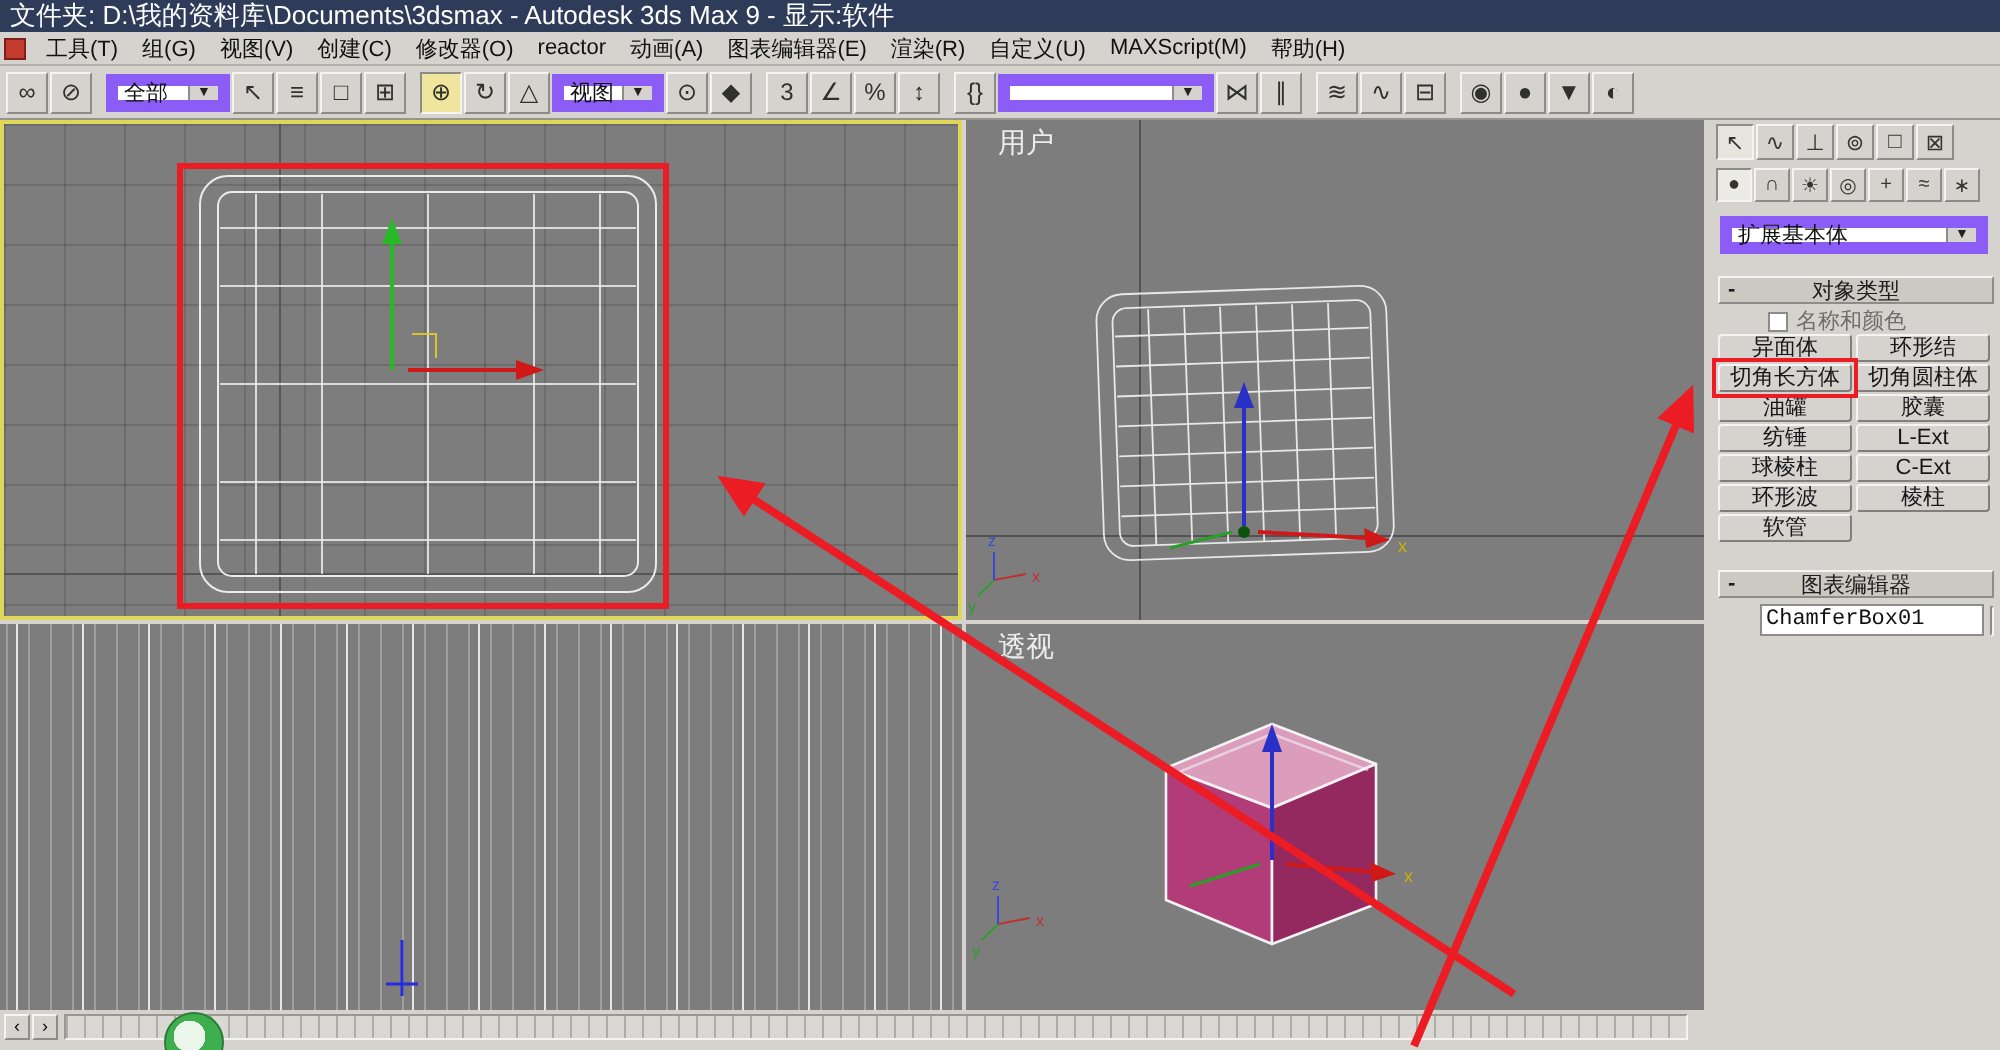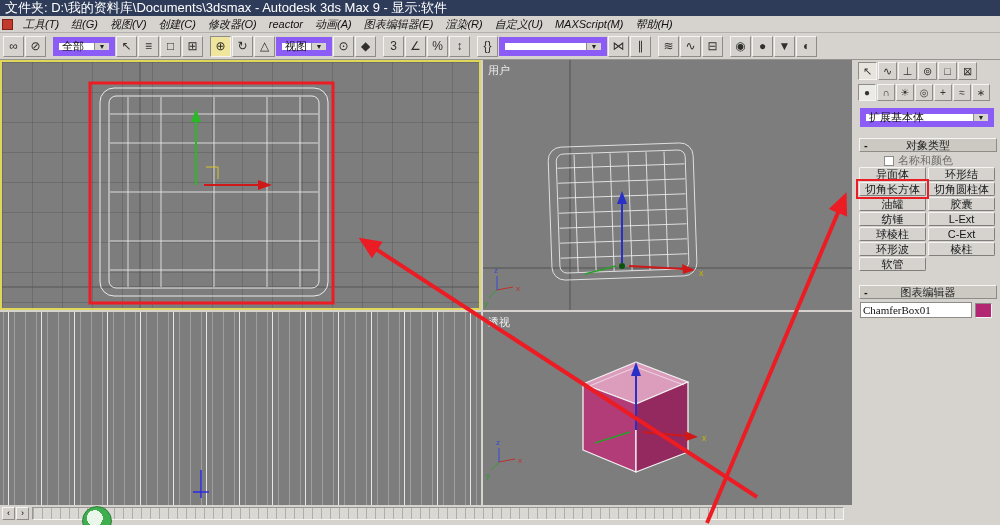--- a/index.html
+++ b/index.html
@@ -8,21 +8,21 @@
 
   
   .titlebar { position:absolute; left:0; top:0; width:1000px; height:16px;
     background:linear-gradient(to right,#20293e 0%,#2e3c5a 40%,#4d587а 58%,#5a6480 62%,#a98166 72%,#e9c9a2 86%,#e3bd96 100%);
     background-color:#2e3c5a;
     color:#fff; font-size:13px; line-height:16px; padding-left:5px; white-space:nowrap; }
   .menubar { position:absolute; left:0; top:16px; width:1000px; height:17px;
     background:#d6d3ce; border-bottom:1px solid #b4b1ac; display:flex; align-items:center;
     font-size:11px; color:#111; }
   .app-icon { width:11px; height:11px; background:#c23b2e; border:1px solid #7e2018; margin:0 4px 0 2px; flex:none; }
-  .menu-item { padding:0 6px; white-space:nowrap; cursor:default;font-style:italic; }
+  .menu-item { padding:0 6px; white-space:nowrap; cursor:default; }
   .toolbar { position:absolute; left:0; top:33px; width:1000px; height:27px;
     background:#d6d3ce; border-bottom:1px solid #97948f; display:flex; align-items:center;
     padding:0 3px; gap:1px; }
   .icon-btn { width:21px; height:21px; flex:none; display:flex; align-items:center; justify-content:center;
     font-size:12px; color:#30302c; background:#d6d3ce; border:1px solid;
     border-color:#f5f4f2 #8e8c88 #8e8c88 #f5f4f2; }
   .icon-btn.active { background:#efe59c; border-color:#8e8c88 #f5f4f2 #f5f4f2 #8e8c88; }
   .tb-sep { width:5px; height:21px; flex:none; }
   .dropdown { height:19px; background:#fff; border:6px solid #8b5cf6; display:flex; align-items:center;
     font-size:11px; color:#111; flex:none; }
@@ -36,21 +36,21 @@
     background-image:
       repeating-linear-gradient(to right, rgba(0,0,0,0.13) 0 1px, transparent 1px 30px),
       repeating-linear-gradient(to bottom, rgba(0,0,0,0.13) 0 1px, transparent 1px 30px); }
   .vp-tr { left:483px; top:60px; width:369px; height:250px; }
   .vp-bl { left:0; top:312px; width:481px; height:193px;
     background-image:
       repeating-linear-gradient(90deg, rgba(242,242,242,0.9) 0 1px, transparent 1px 33px),
       repeating-linear-gradient(90deg, rgba(225,225,225,0.35) 0 1px, transparent 1px 11px);
     background-position:8px 0, 3px 0; }
   .vp-br { left:483px; top:312px; width:369px; height:193px; }
-  .vp-label { position:absolute; left:5px; top:3px; color:#ececec; font-size:11px; cursor:default;text-align:center; }
+  .vp-label { position:absolute; left:16px; top:3px; color:#ececec; font-size:14px; cursor:default;text-align:center; }
   .vp-svg { position:absolute; left:0; top:0; }
 
   
   .panel { position:absolute; left:856px; top:60px; width:144px; height:465px;
     background:#d6d3ce; font-size:11px; color:#111; }
   .panel-tabs { position:absolute; left:2px; top:2px; display:flex; gap:1px; }
   .ptab { width:19px; height:18px; display:flex; align-items:center; justify-content:center;
     font-size:11px; color:#35352f; background:#d6d3ce; border:1px solid;
     border-color:#f5f4f2 #8e8c88 #8e8c88 #f5f4f2; }
   .ptab.active { background:#e7e4de; border-color:#8e8c88 #f5f4f2 #f5f4f2 #8e8c88; }
@@ -68,22 +68,22 @@
   .rollout-namecolor { left:3px; top:225px; width:138px; }
   .autogrid { position:absolute; left:28px; top:93px; display:flex; align-items:center; gap:4px;
     color:#6e6e6a; }
   .cbox { width:10px; height:10px; background:#fff; border:1px solid #8e8c88; display:inline-block; }
   .objtype-grid { position:absolute; left:3px; top:107px; width:138px;
     display:grid; grid-template-columns:67px 67px; column-gap:2px; row-gap:1px; }
   .panel-btn { height:14px; line-height:13px; text-align:center; font-size:11px; color:#16161a;
     background:#d6d3ce; border:1px solid; border-color:#f5f4f2 #807e7a #807e7a #f5f4f2;
     border-radius:2px; white-space:nowrap; overflow:hidden; }
   .name-row { position:absolute; left:4px; top:242px; width:136px; display:flex; gap:3px; align-items:center; }
-  .name-field { width:112px; height:16px; font-size:11px; font-family:Liberation Serif, serif;
-    border:1px solid #8e8c88; padding:0 2px; background:#fff; color:#111; }
+  .name-field { width:112px; height:16px; font-size:11px; font-family:Liberation Mono, monospace;
+    border:1px solid #8e8c88; padding:0 2px; background:#fff; color:#111;margin-left:20px; }
   .color-swatch { width:17px; height:15px; border:1px solid; border-color:#8e8c88 #f5f4f2 #f5f4f2 #8e8c88; }
 
   
   .statusbar { position:absolute; left:0; top:505px; width:852px; height:20px; background:#d6d3ce; }
   .trk-btn { position:absolute; top:2px; width:13px; height:13px; font-size:9px; line-height:11px;
     text-align:center; background:#d6d3ce; border:1px solid; border-color:#f5f4f2 #8e8c88 #8e8c88 #f5f4f2; }
   .trk-strip { position:absolute; left:32px; top:2px; width:812px; height:13px; background:#dad8d3;
     border:1px solid #9a9792; border-right-color:#f5f4f2; border-bottom-color:#f5f4f2;
     background-image:repeating-linear-gradient(90deg, rgba(120,120,120,.45) 0 1px, transparent 1px 9px); }
   .desktop-logo { position:absolute; left:82px; top:506px; width:30px; height:30px; border-radius:50%;

